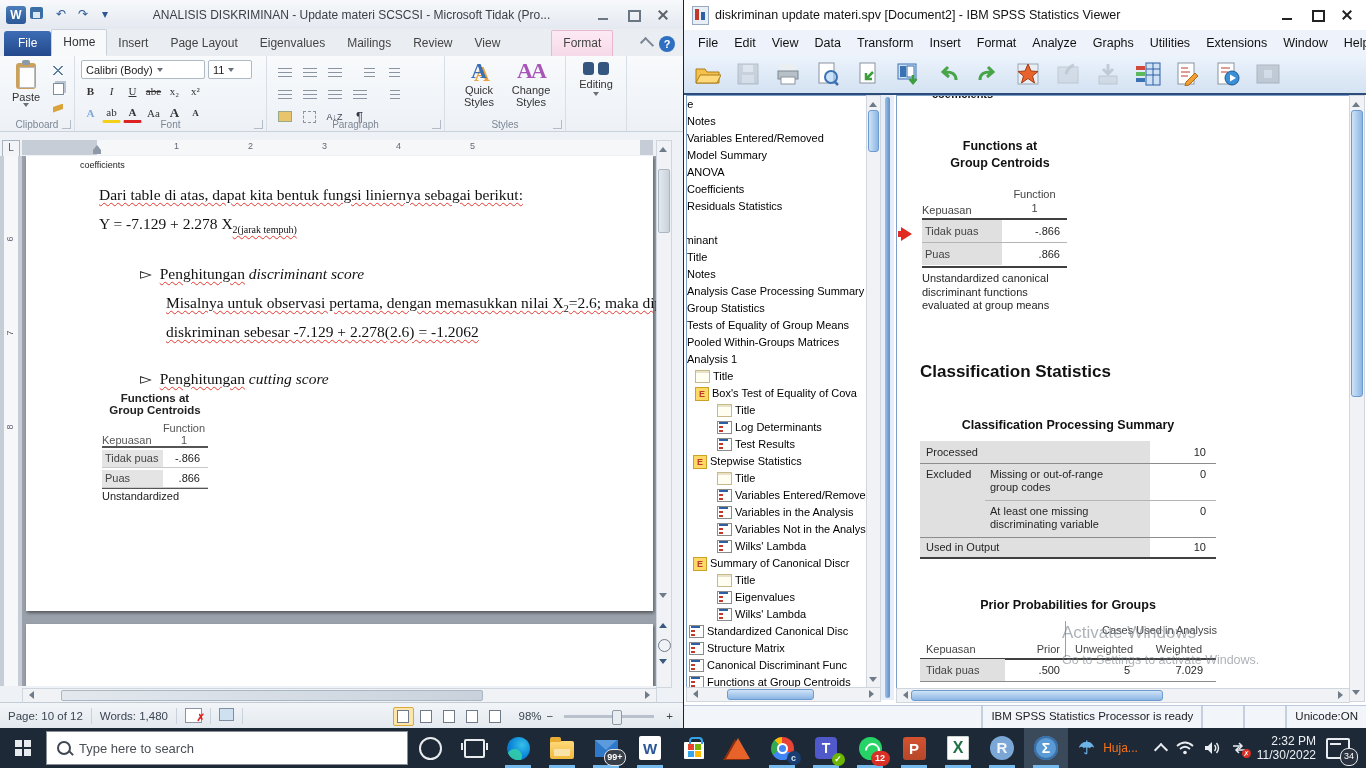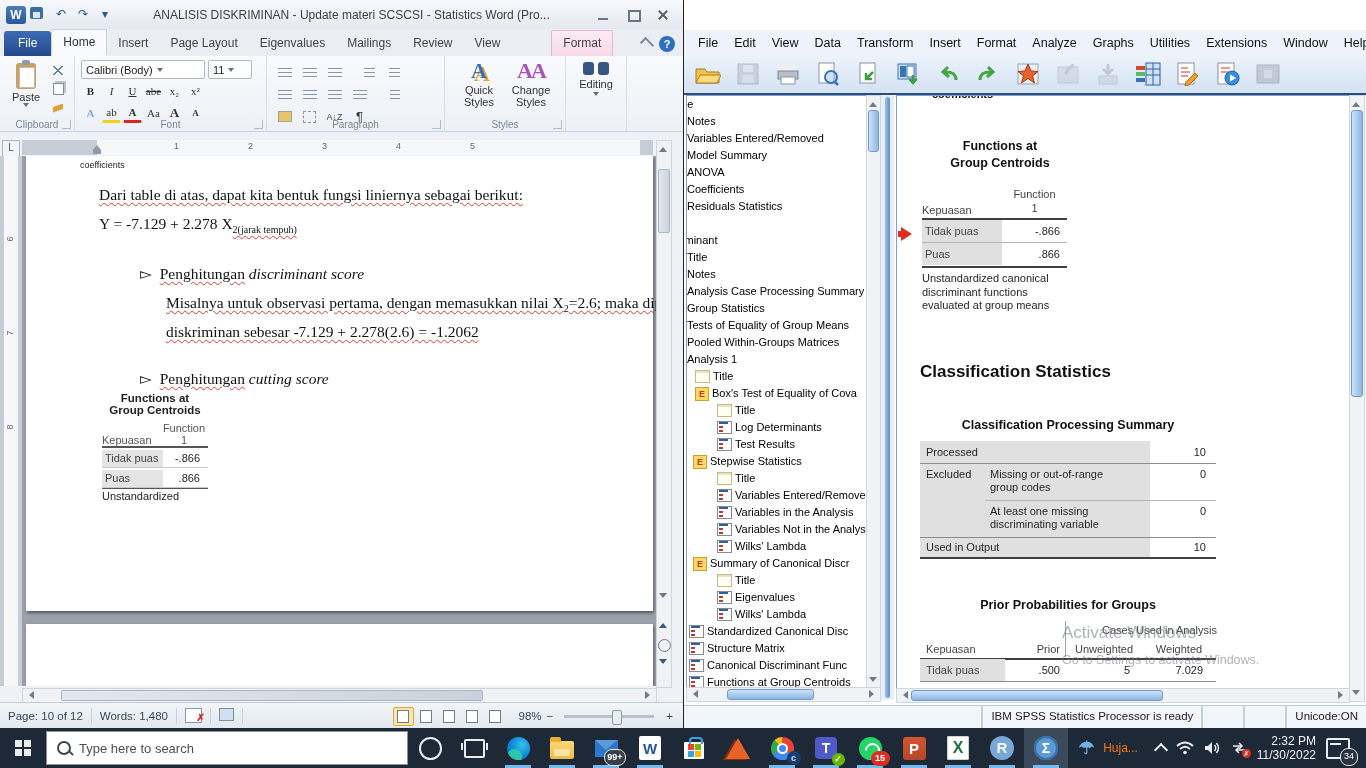--- a/index.html
+++ b/index.html
@@ -194,21 +194,21 @@
     <div class="w-titlebar abs">
       <div class="qat">
         <div class="wlogo">W</div>
         <div class="qbtn">
             <div class="save-ic"></div>
           </div>
         <div class="qbtn">↶</div>
         <div class="qbtn">↷</div>
         <div class="qbtn">▾</div>
       </div>
-      <div class="w-title">ANALISIS DISKRIMINAN  -  Update materi SCSCSI  -  Statistics Word (Pro...</div>
+      <div class="w-title">ANALISIS DISKRIMINAN  -  Update materi SCSCSI  -  Microsoft Tidak (Pro...</div>
       <div class="winctl">
         <div class="wc wc-min"></div>
         <div class="wc wc-max"></div>
         <div class="wc wc-close"></div>
       </div>
     </div>
 
     <div class="w-tabs abs">
       <div id="word-tabs-holder" style="display:flex;align-items:flex-end;">
           <div class="wtab file">File</div>
@@ -469,20 +469,29 @@
         <div style="padding:0 3px;">−</div>
         <div class="zoom-slider">
             <div class="zoom-knob"></div>
           </div>
         <div style="padding:0 4px;">+</div>
       </div>
     </div>
   </section>
 
   <section id="spss" class="abs">
+    <div class="s-titlebar abs">
+      <div class="s-icon"></div>
+      <div class="s-title">diskriminan update materi.spv [Document2] - IBM SPSS Statistics Viewer</div>
+      <div class="winctl">
+        <div class="wc wc-min wc-dark"></div>
+        <div class="wc wc-max wc-maxd"></div>
+        <div class="wc wc-close wc-close-b"></div>
+      </div>
+    </div>
     <div class="s-menubar abs" id="spss-menubar">
         <div class="smenu">File</div>
         <div class="smenu">Edit</div>
         <div class="smenu">View</div>
         <div class="smenu">Data</div>
         <div class="smenu">Transform</div>
         <div class="smenu">Insert</div>
         <div class="smenu">Format</div>
         <div class="smenu">Analyze</div>
         <div class="smenu">Graphs</div>
@@ -909,21 +918,21 @@
         <div class="slot">
           <div class="appic">
             <div class="ic-teams">T</div>
             <div class="teams-check">✓</div>
           </div>
           <div class="underline"></div>
         </div>
         <div class="slot">
           <div class="appic">
             <div class="ic-whatsapp"></div>
-            <div class="badge">15</div>
+            <div class="badge">12</div>
           </div>
           <div class="underline"></div>
         </div>
         <div class="slot">
           <div class="appic">
             <div class="ic-ppt">P</div>
           </div>
           <div class="underline"></div>
         </div>
         <div class="slot">

